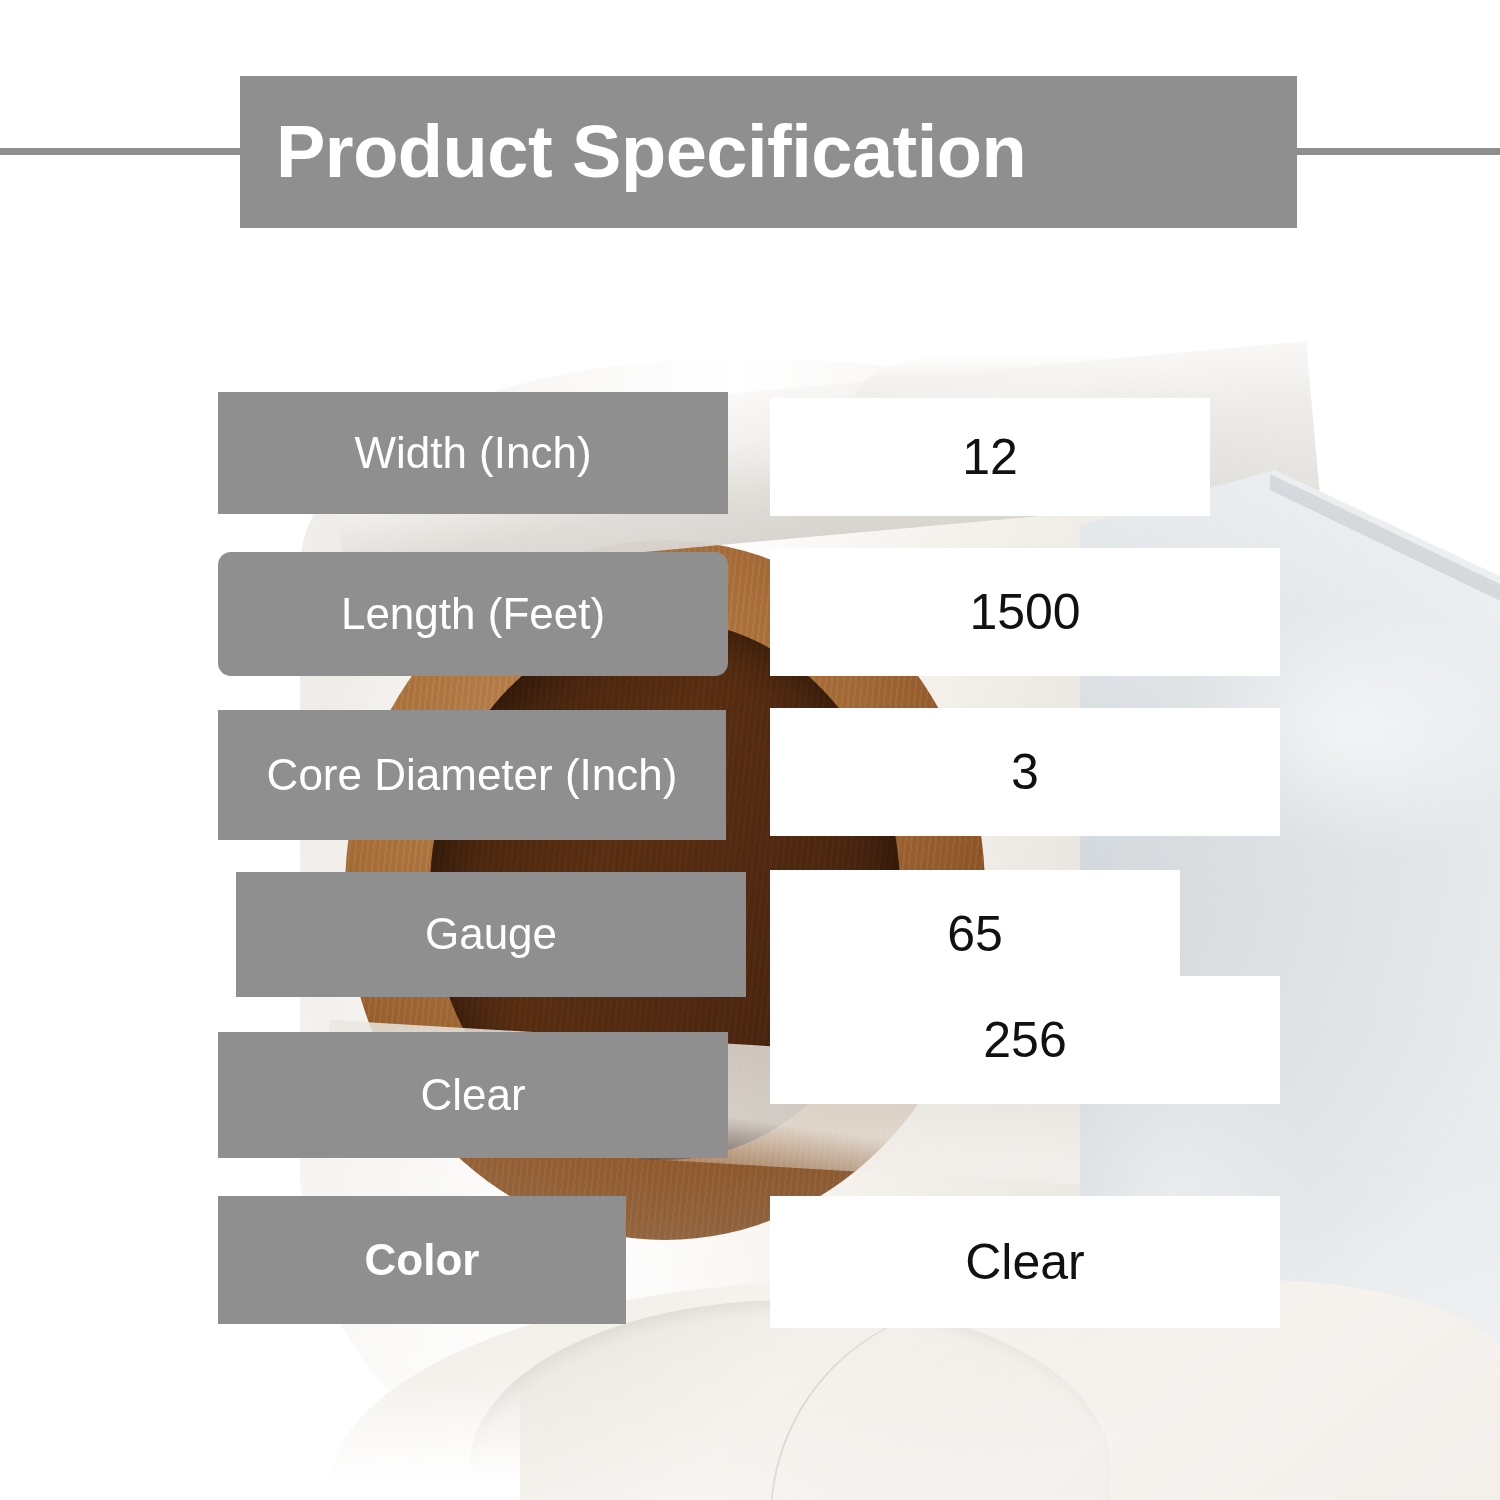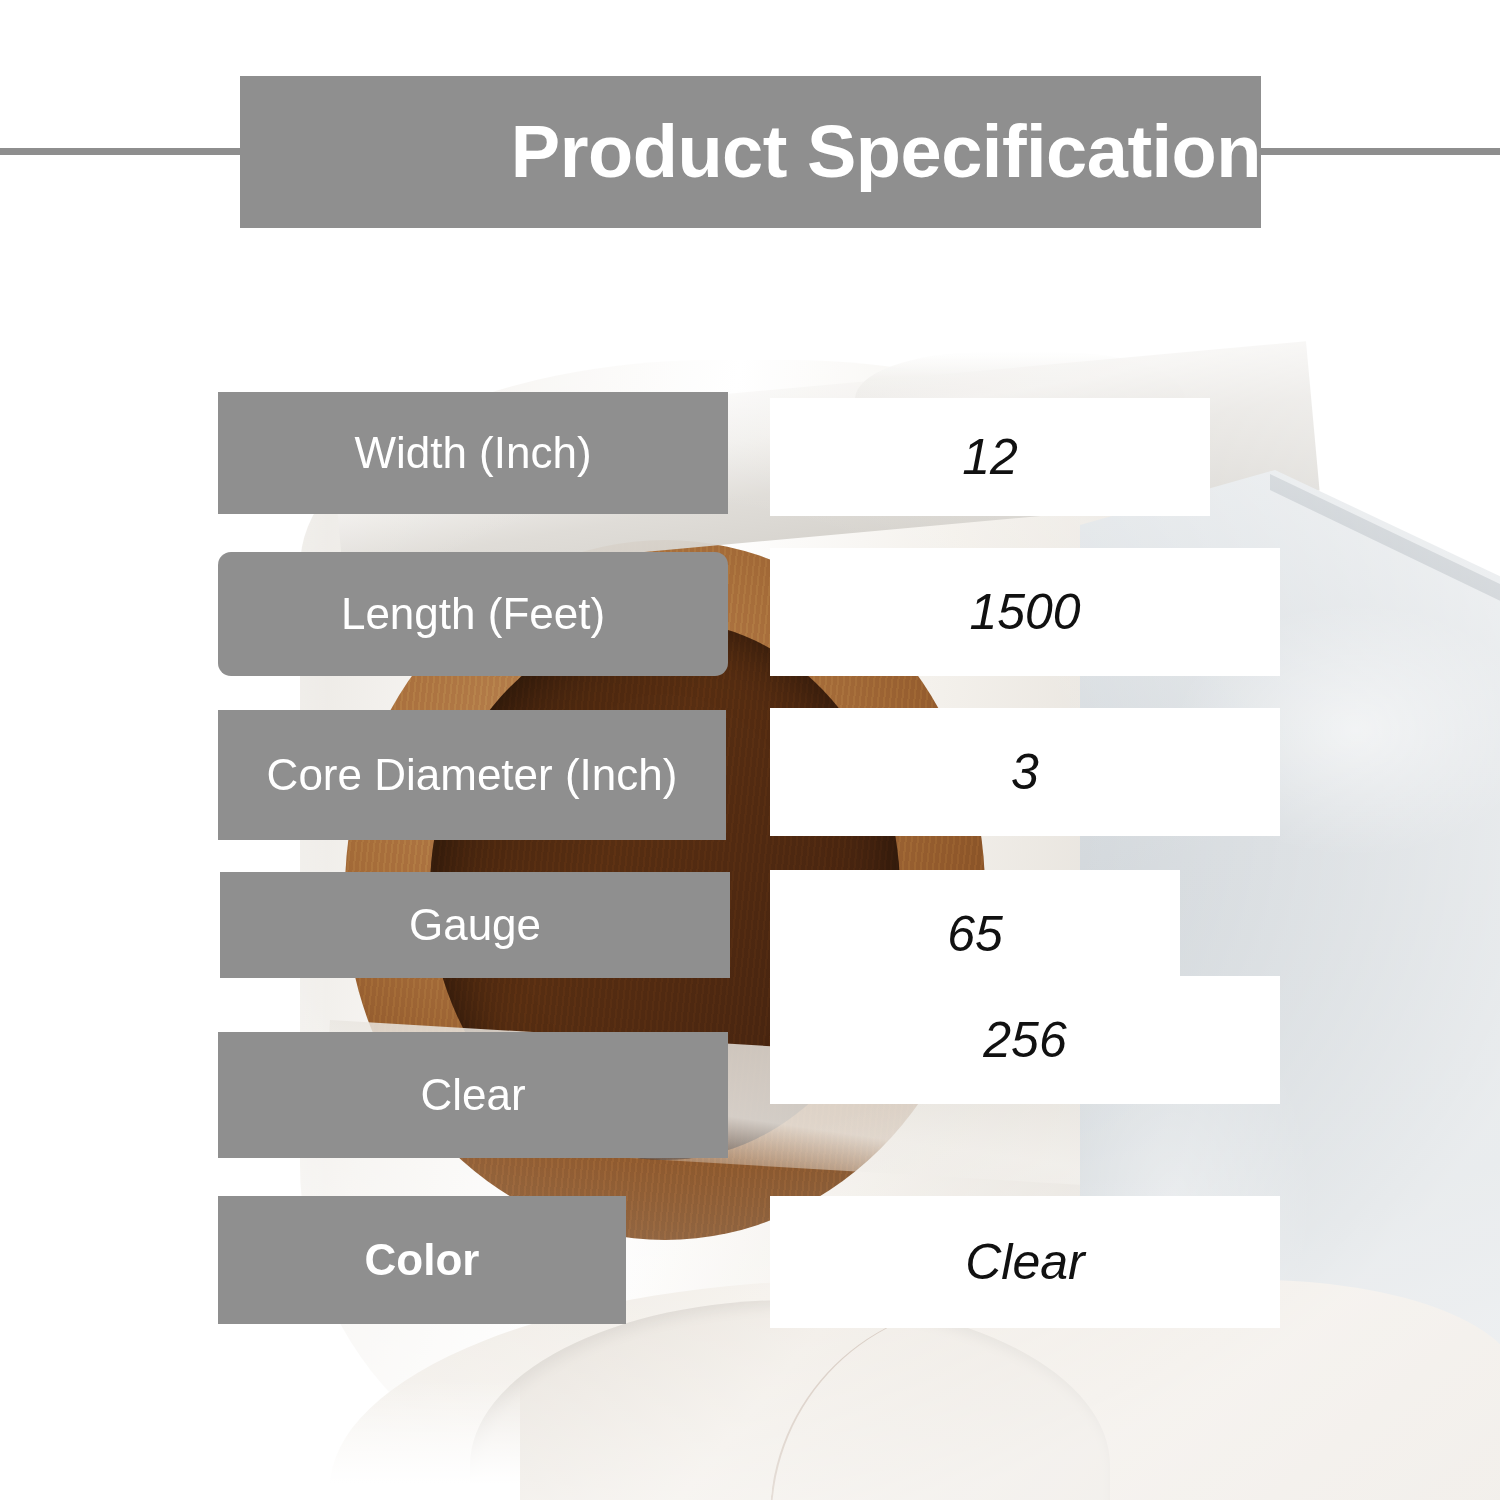--- a/index.html
+++ b/index.html
@@ -130,21 +130,21 @@
   }
 
   
   .rule{
     position:absolute;left:0;top:148px;width:1500px;height:7px;
     background:#8e8e8e;
   }
   .title-banner{
     position:absolute;left:240px;top:76px;width:1021px;height:152px;
     background:#8f8f8f;
-    display:flex;align-items:center;justify-content:flex-end;
+    display:flex;align-items:center;justify-content:flex-start;padding-left:36px;
   }
   .title-text{
     color:#ffffff;
     font-size:74px;
     font-weight:bold;
     letter-spacing:-0.5px;
     line-height:1;
     white-space:nowrap;
   }
 
@@ -167,21 +167,20 @@
   .cell-value{
     position:absolute;
     background:#ffffff;
     display:flex;align-items:center;justify-content:center;
     text-align:center;
     color:#111111;
     font-size:50px;
     font-weight:400;
     line-height:1;
     box-sizing:border-box;
-    font-style:italic;
   }
 </style>
 </head>
 <body>
 
 <div id="canvas">
 
   <div class="photo">
     <div class="roll-body"></div>
     <div class="top-arc"></div>
@@ -216,21 +215,21 @@
       <div class="cell-label" style="left:218px;top:552px;width:510px;height:124px;border-radius:13px;">Length (Feet)</div>
       <div class="cell-value" style="left:770px;top:548px;width:510px;height:128px;">1500</div>
     </div>
 
     <div class="spec-row">
       <div class="cell-label" style="left:218px;top:710px;width:508px;height:130px;">Core Diameter (Inch)</div>
       <div class="cell-value" style="left:770px;top:708px;width:510px;height:128px;">3</div>
     </div>
 
     <div class="spec-row">
-      <div class="cell-label" style="left:220px;top:872px;width:510px;height:106px;">Gauge</div>
+      <div class="cell-label" style="left:236px;top:872px;width:510px;height:125px;">Gauge</div>
       <div class="cell-value" style="left:770px;top:870px;width:410px;height:128px;">65</div>
     </div>
 
     <div class="spec-row">
       <div class="cell-label" style="left:218px;top:1032px;width:510px;height:126px;">Clear</div>
       <div class="cell-value" style="left:770px;top:976px;width:510px;height:128px;">256</div>
     </div>
 
     <div class="spec-row">
       <div class="cell-label" style="left:218px;top:1196px;width:408px;height:128px;font-weight:bold;">Color</div>

